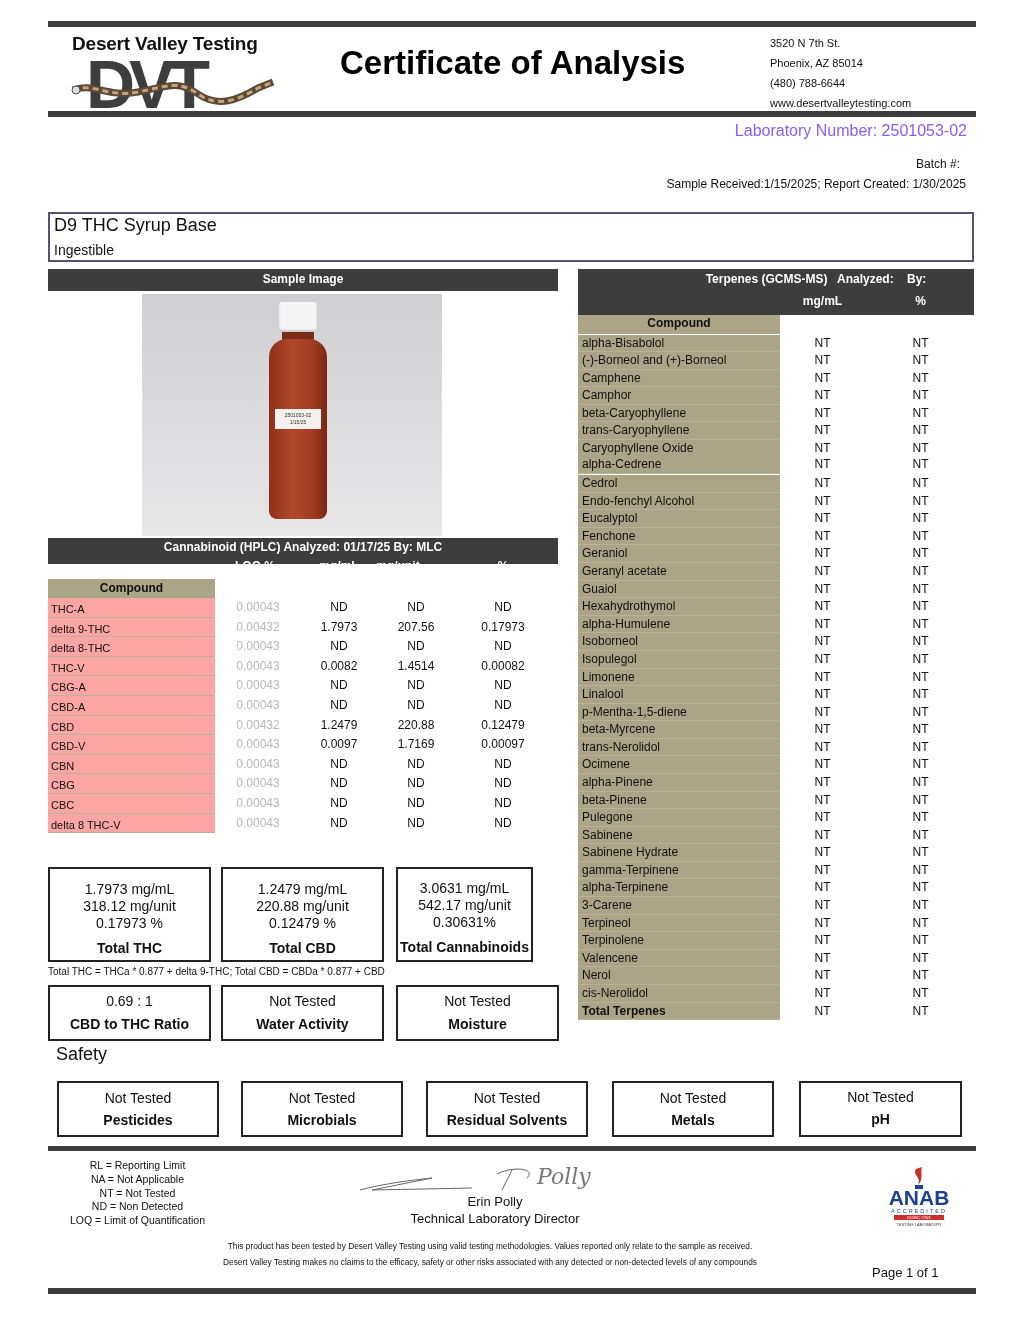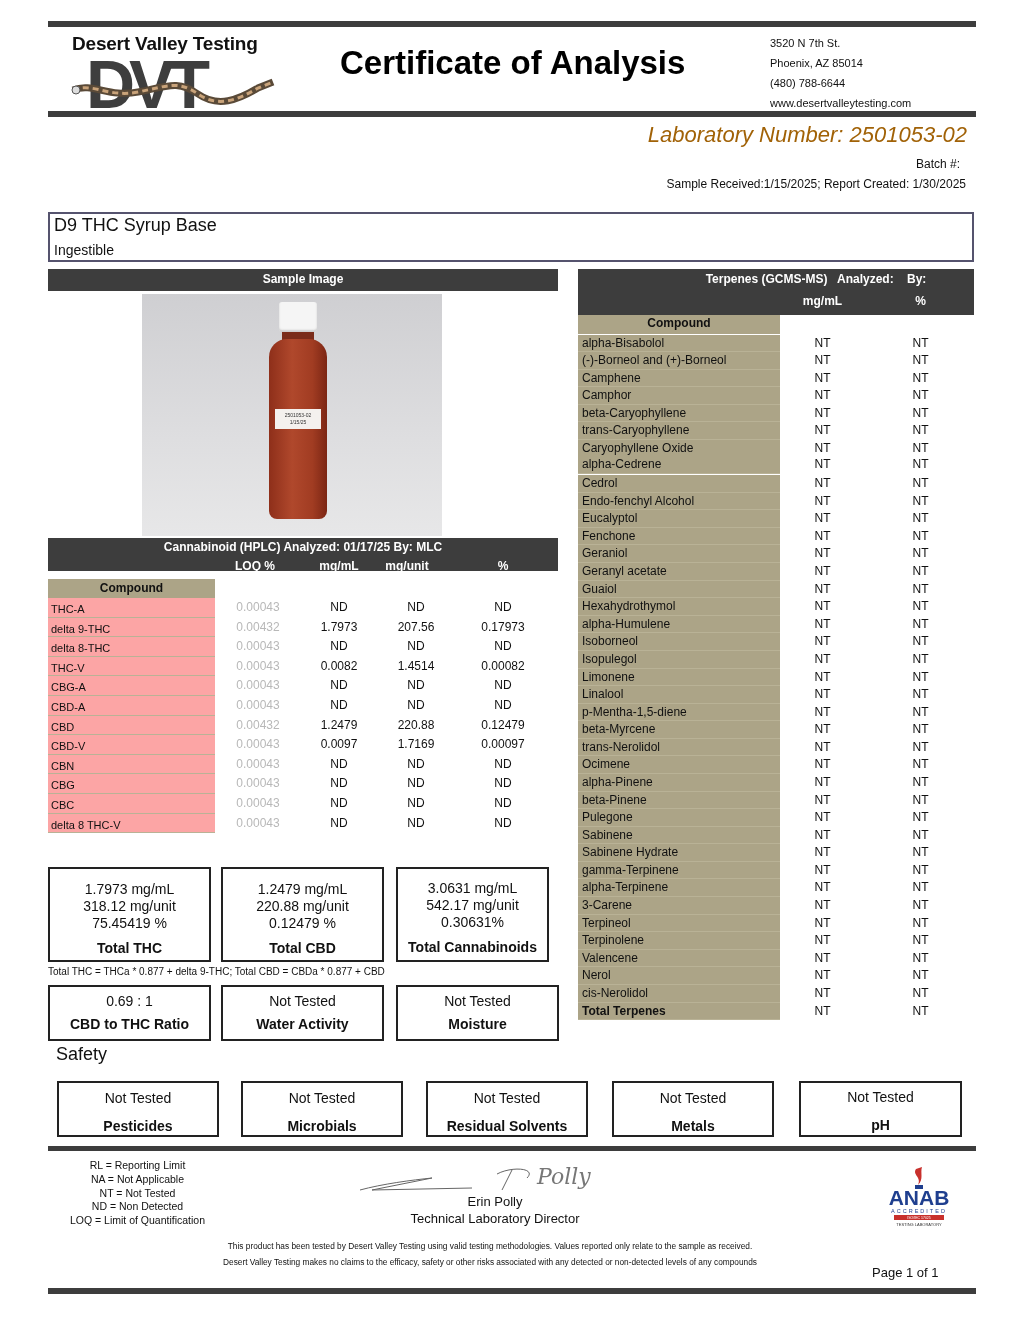--- a/index.html
+++ b/index.html
@@ -5,21 +5,21 @@
   * { box-sizing: border-box; margin: 0; padding: 0; }
   body { width: 1024px; height: 1326px; background: #ffffff; font-family: "Liberation Sans", sans-serif; color: #111; position: relative; overflow: hidden; }
   .abs { position: absolute; }
   .bar { background: #3d3d3d; }
   .hdr-top { left: 48px; top: 21px; width: 928px; height: 6px; }
   .hdr-bot { left: 48px; top: 111px; width: 928px; height: 6px; }
   .logo-name { left: 72px; top: 33px; font-size: 19px; font-weight: bold; color: #111; letter-spacing: -0.2px; }
   .logo-dvt { left: 68px; top: 52px; width: 215px; height: 60px; }
   .cert-title { left: 340px; top: 44px; font-size: 33px; font-weight: bold; color: #000; }
   .addr { left: 770px; font-size: 11px; color: #111; }
-  .labnum { right: 57px; top: 122px; font-size: 22px; color: #a16207; font-style: italic; }
+  .labnum { right: 57px; top: 122px; font-size: 16px; color: #8b5cf6; }
   .batch { right: 64px; top: 157px; font-size: 12px; }
   .dates { right: 58px; top: 177px; font-size: 12px; }
   .sample-box { left: 48px; top: 212px; width: 926px; height: 50px; border: 2px solid #55536e; }
   .sample-name { left: 54px; top: 215px; font-size: 18px; }
   .sample-type { left: 54px; top: 242px; font-size: 14px; }
   .sect-hdr { background: #3d3d3d; color: #fff; font-weight: bold; font-size: 12px; text-align: center; }
   .photo { left: 142px; top: 294px; width: 300px; height: 242px; background: linear-gradient(180deg, #cfcfd2 0%, #dedee0 60%, #e7e7e8 100%); overflow: hidden; }
   .cap { position: absolute; left: 137px; top: 8px; width: 38px; height: 30px; background: #f5f5f5; border-radius: 3px; box-shadow: inset 0 -2px 2px #ccc; }
   .neck { position: absolute; left: 140px; top: 38px; width: 32px; height: 10px; background: #7a2c1a; }
   .bottle { position: absolute; left: 127px; top: 45px; width: 58px; height: 180px; background: linear-gradient(90deg, #8e2f1a 0%, #b0482c 40%, #a13c22 75%, #7c2614 100%); border-radius: 18px 18px 8px 8px; }
@@ -30,21 +30,21 @@
   .cann-row .loq { position: absolute; left: 170px; width: 80px; text-align: center; color: #b8b8b8; line-height: 19px; }
   .cann-row .v1 { position: absolute; left: 251px; width: 80px; text-align: center; line-height: 19px; }
   .cann-row .v2 { position: absolute; left: 328px; width: 80px; text-align: center; line-height: 19px; }
   .cann-row .v3 { position: absolute; left: 415px; width: 80px; text-align: center; line-height: 19px; }
   .sumbox { border: 2px solid #222; text-align: center; font-size: 14px; }
   .sumbox .l { line-height: 17px; }
   .sumbox .t { font-weight: bold; margin-top: 8px; }
   .formula { left: 48px; top: 966px; font-size: 10px; }
   .safety-title { left: 56px; top: 1044px; font-size: 18px; }
   .safebox { top: 1081px; height: 56px; border: 2px solid #222; text-align: center; font-size: 14px; padding-top: 7px; }
-  .safebox .t { font-weight: bold; margin-top: 12px; }
+  .safebox .t { font-weight: bold; margin-top: 6px; }
   .terp-row { position: absolute; left: 578px; width: 396px; height: 17.6px; font-size: 12px; }
   .terp-row .nm { position: absolute; left: 0; width: 202px; height: 100%; padding-left: 4px; background: #aca487; border-bottom: 1px solid #b9b296; line-height: 17px; }
   .terp-row .a { position: absolute; left: 212px; width: 65px; text-align: center; line-height: 17px; }
   .terp-row .b { position: absolute; left: 310px; width: 65px; text-align: center; line-height: 17px; }
   .legend { left: 60px; top: 1159px; width: 155px; text-align: center; font-size: 10.5px; line-height: 13.8px; }
   .sig-name { left: 380px; top: 1194px; width: 230px; text-align: center; font-size: 13px; }
   .sig-role { left: 380px; top: 1211px; width: 230px; text-align: center; font-size: 13px; }
   .disclaimer { left: 190px; top: 1238px; width: 600px; text-align: center; font-size: 8.3px; line-height: 16px; }
   .pageno { left: 872px; top: 1265px; font-size: 13px; }
   .anab { left: 878px; top: 1165px; width: 82px; height: 65px; text-align: center; }
@@ -81,25 +81,25 @@
 <div class="abs photo">
   <div class="cap"></div>
   <div class="neck"></div>
   <div class="bottle"></div>
   <div class="blabel">
     <div>2501053-02</div>
     <div>1/15/25</div>
   </div>
 </div>
 
-<div class="abs sect-hdr" style="left:48px; top:538px; width:510px; height:33px;">
+<div class="abs sect-hdr" style="left:48px; top:538px; width:510px; height:26px;">
   <div style="position:absolute; left:0; top:2px; width:510px; text-align:center; padding-left:0;">Cannabinoid (HPLC)  Analyzed: 01/17/25  By: MLC</div>
   <div style="position:absolute; left:167px; top:21px; width:80px; text-align:center;">LOQ %</div>
   <div style="position:absolute; left:251px; top:21px; width:80px; text-align:center;">mg/mL</div>
-  <div style="position:absolute; left:319px; top:21px; width:80px; text-align:center;">mg/unit</div>
+  <div style="position:absolute; left:310px; top:21px; width:80px; text-align:center;">mg/unit</div>
   <div style="position:absolute; left:415px; top:21px; width:80px; text-align:center;">%</div>
 </div>
 <div class="abs compound-col" style="left:48px; top:579px; width:167px; height:19px; text-align:center; font-weight:bold; font-size:12px; line-height:18px;">Compound</div>
 
 <div class="abs" style="left:48px; top:598px; width:510px; height:236px;">
   <div class="cann-row" style="top:0px">
       <div class="nm">THC-A</div>
       <div class="loq">0.00043</div>
       <div class="v1">ND</div>
       <div class="v2">ND</div>
@@ -180,30 +180,30 @@
       <div class="loq">0.00043</div>
       <div class="v1">ND</div>
       <div class="v2">ND</div>
       <div class="v3">ND</div>
     </div>
 </div>
 
 <div class="abs sumbox" style="left:48px; top:867px; width:163px; height:95px; padding-top:12px;text-align:center;">
   <div class="l">1.7973 mg/mL</div>
   <div class="l">318.12 mg/unit</div>
-  <div class="l">75.45419 %</div>
+  <div class="l">0.17973 %</div>
   <div class="t">Total THC</div>
 </div>
 <div class="abs sumbox" style="left:221px; top:867px; width:163px; height:95px; padding-top:12px;">
   <div class="l">1.2479 mg/mL</div>
   <div class="l">220.88 mg/unit</div>
   <div class="l">0.12479 %</div>
   <div class="t">Total CBD</div>
 </div>
-<div class="abs sumbox" style="left:396px; top:867px; width:153px; height:95px; padding-top:11px;">
+<div class="abs sumbox" style="left:396px; top:867px; width:137px; height:95px; padding-top:11px;">
   <div class="l">3.0631 mg/mL</div>
   <div class="l">542.17 mg/unit</div>
   <div class="l">0.30631%</div>
   <div class="t">Total Cannabinoids</div>
 </div>
 
 <div class="abs formula">Total THC = THCa * 0.877 + delta 9-THC; Total CBD = CBDa * 0.877 + CBD</div>
 
 <div class="abs sumbox" style="left:48px; top:985px; width:163px; height:56px; padding-top:6px;">
   <div>0.69 : 1</div>

